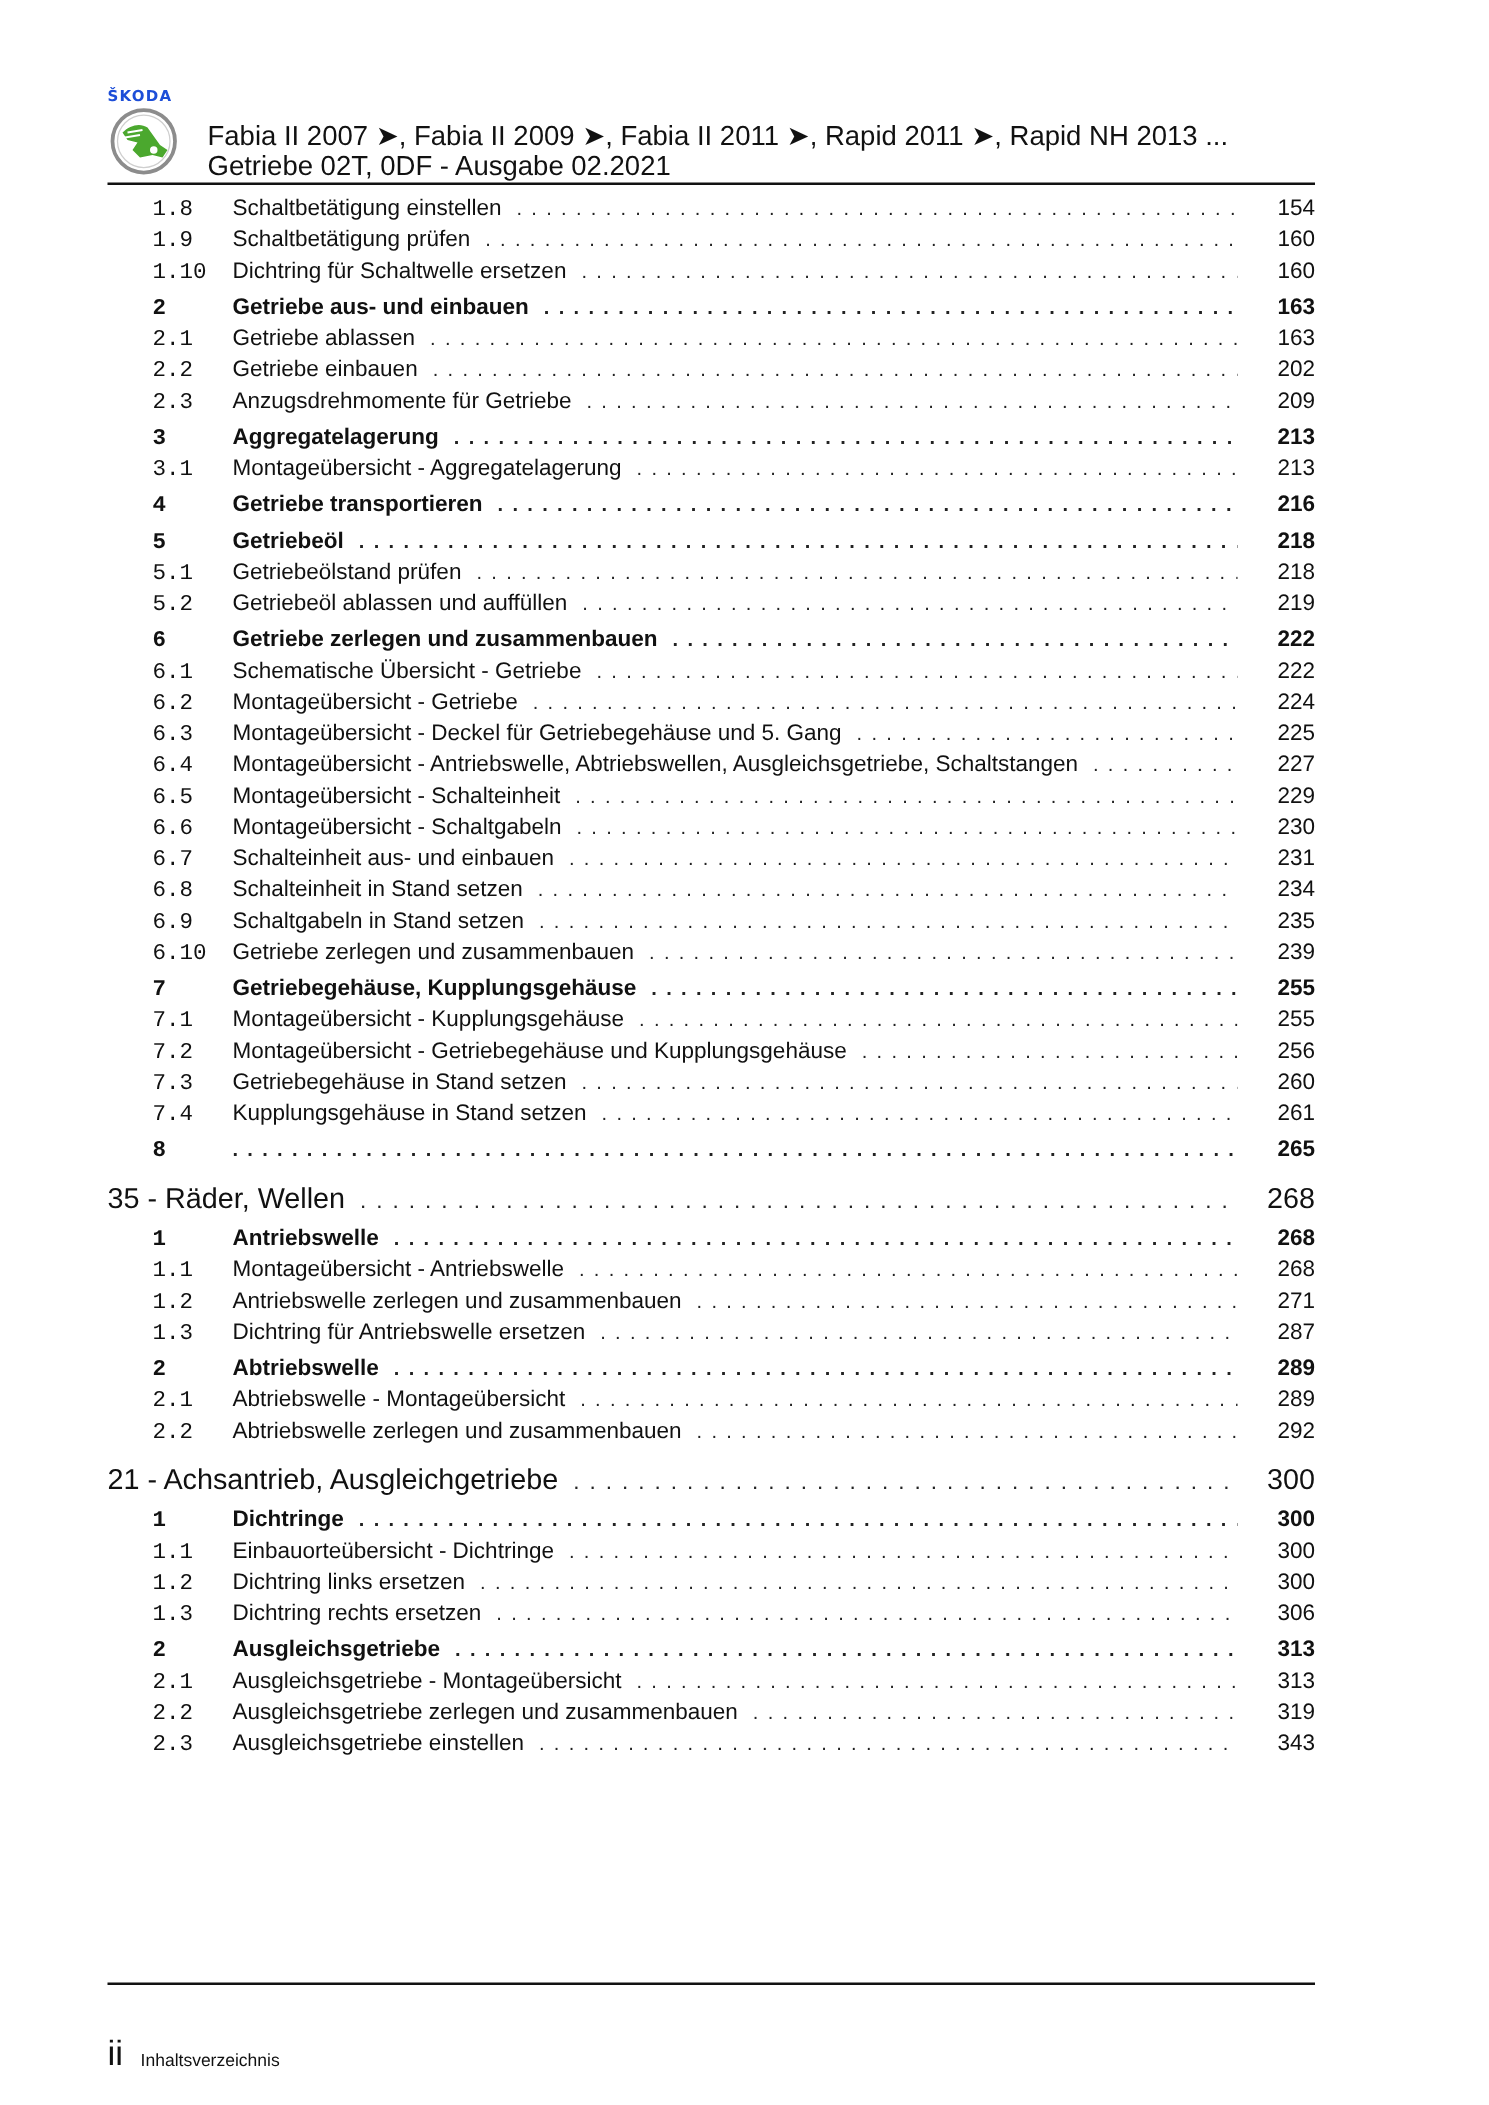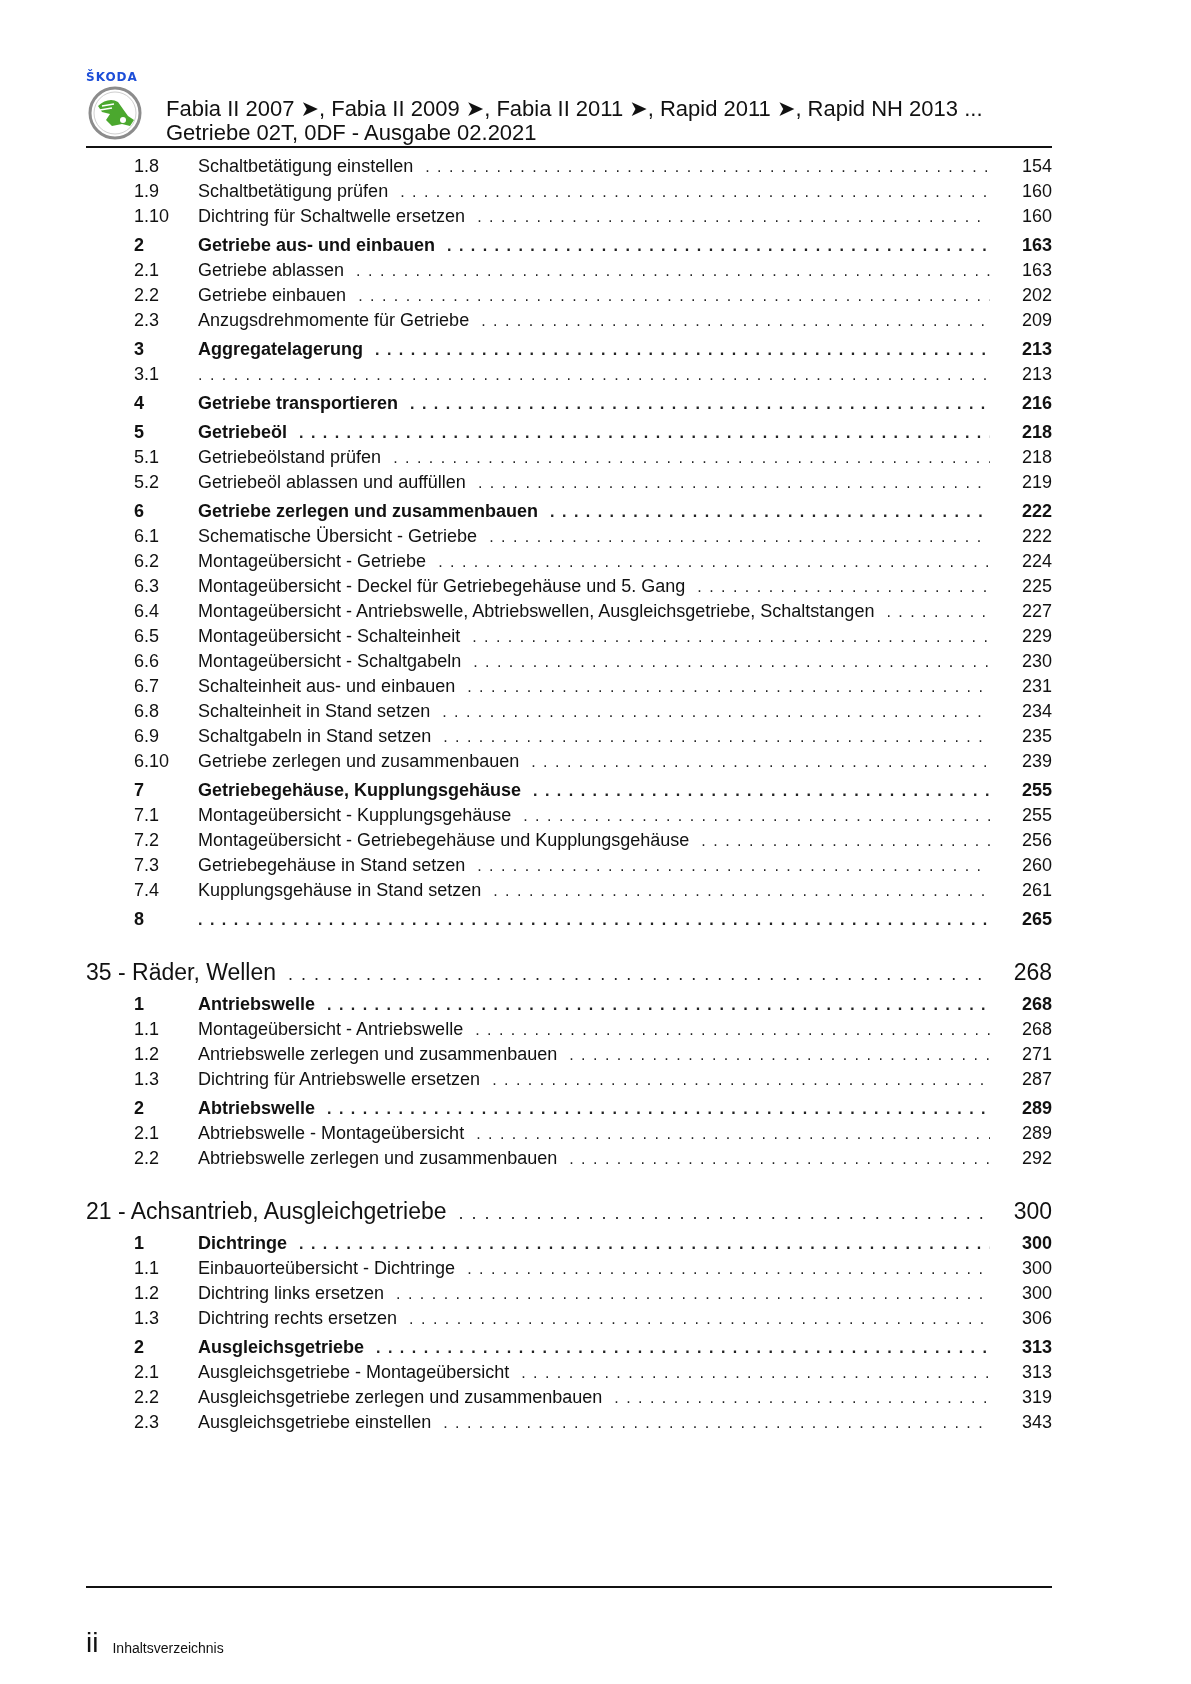--- a/index.html
+++ b/index.html
@@ -68,22 +68,23 @@
       position: relative;
       display: flex;
       align-items: baseline;
       height: 25px;
       font-size: 18px;
       line-height: 25px;
       white-space: nowrap;
     }
     .row .num {
       width: 64px;
-      margin-left: 48px;
+      margin-left: 36px;
       flex: 0 0 auto;
+      font-family: Liberation Mono, monospace;
     }
     .row .title {
       flex: 0 0 auto;
       padding-right: 12px;
     }
     .row .leader {
       flex: 1 1 auto;
       overflow: hidden;
       letter-spacing: 5.2px;
       color: #222;
@@ -102,21 +103,21 @@
     }
     .row.section {
       font-weight: bold;
       margin-top: 4px;
     }
     .row.section .title { font-weight: bold; }
     .row.chapter {
       height: 32px;
       line-height: 32px;
       font-size: 23px;
-      margin-top: 24px;
+      margin-top: 10px;
       margin-bottom: 2px;
     }
     .row.chapter .title { margin-left: 0; }
     .row.chapter .leader { font-size: 18px; }
 
     .footer-rule {
       position: absolute;
       left: 86px;
       top: 1586px;
       width: 966px;
@@ -204,20 +205,21 @@
       <span class="page">209</span>
     </div>
     <div class="row section">
       <span class="num">3</span>
       <span class="title">Aggregatelagerung</span>
       <span class="leader"></span>
       <span class="page">213</span>
     </div>
     <div class="row">
       <span class="num">3.1</span>
+      <span class="title">Montageübersicht - Aggregatelagerung</span>
       <span class="leader"></span>
       <span class="page">213</span>
     </div>
     <div class="row section">
       <span class="num">4</span>
       <span class="title">Getriebe transportieren</span>
       <span class="leader"></span>
       <span class="page">216</span>
     </div>
     <div class="row section">

